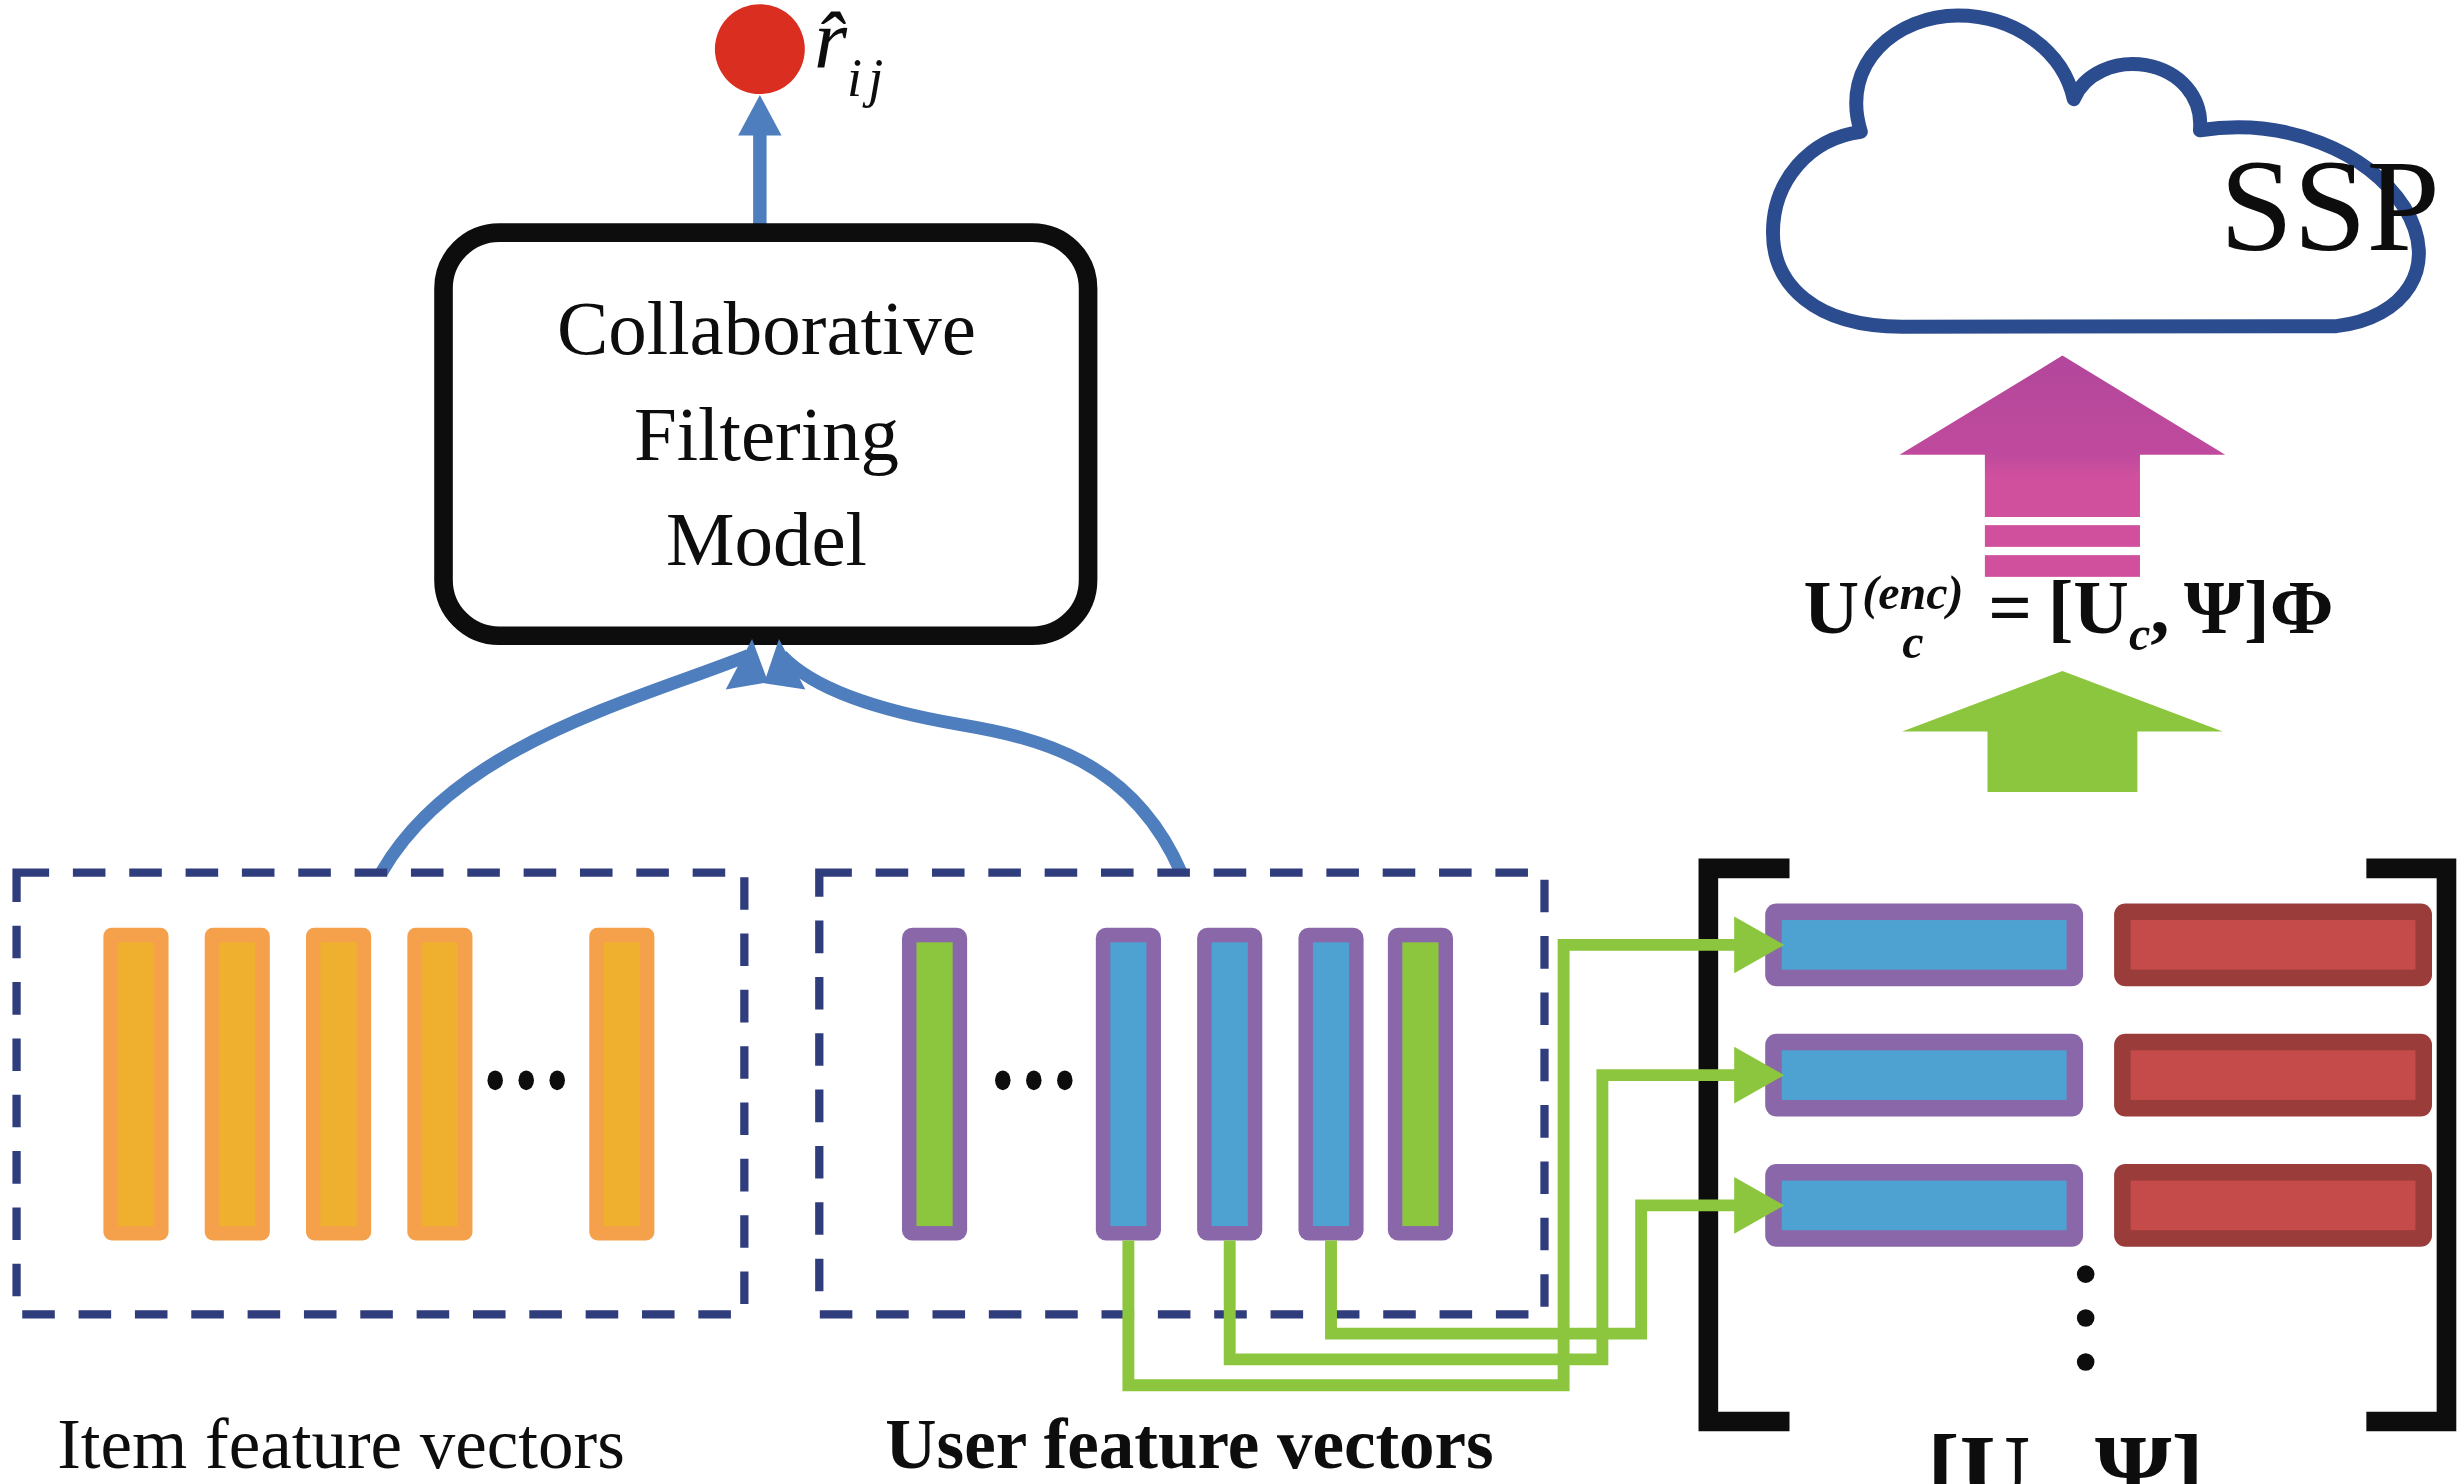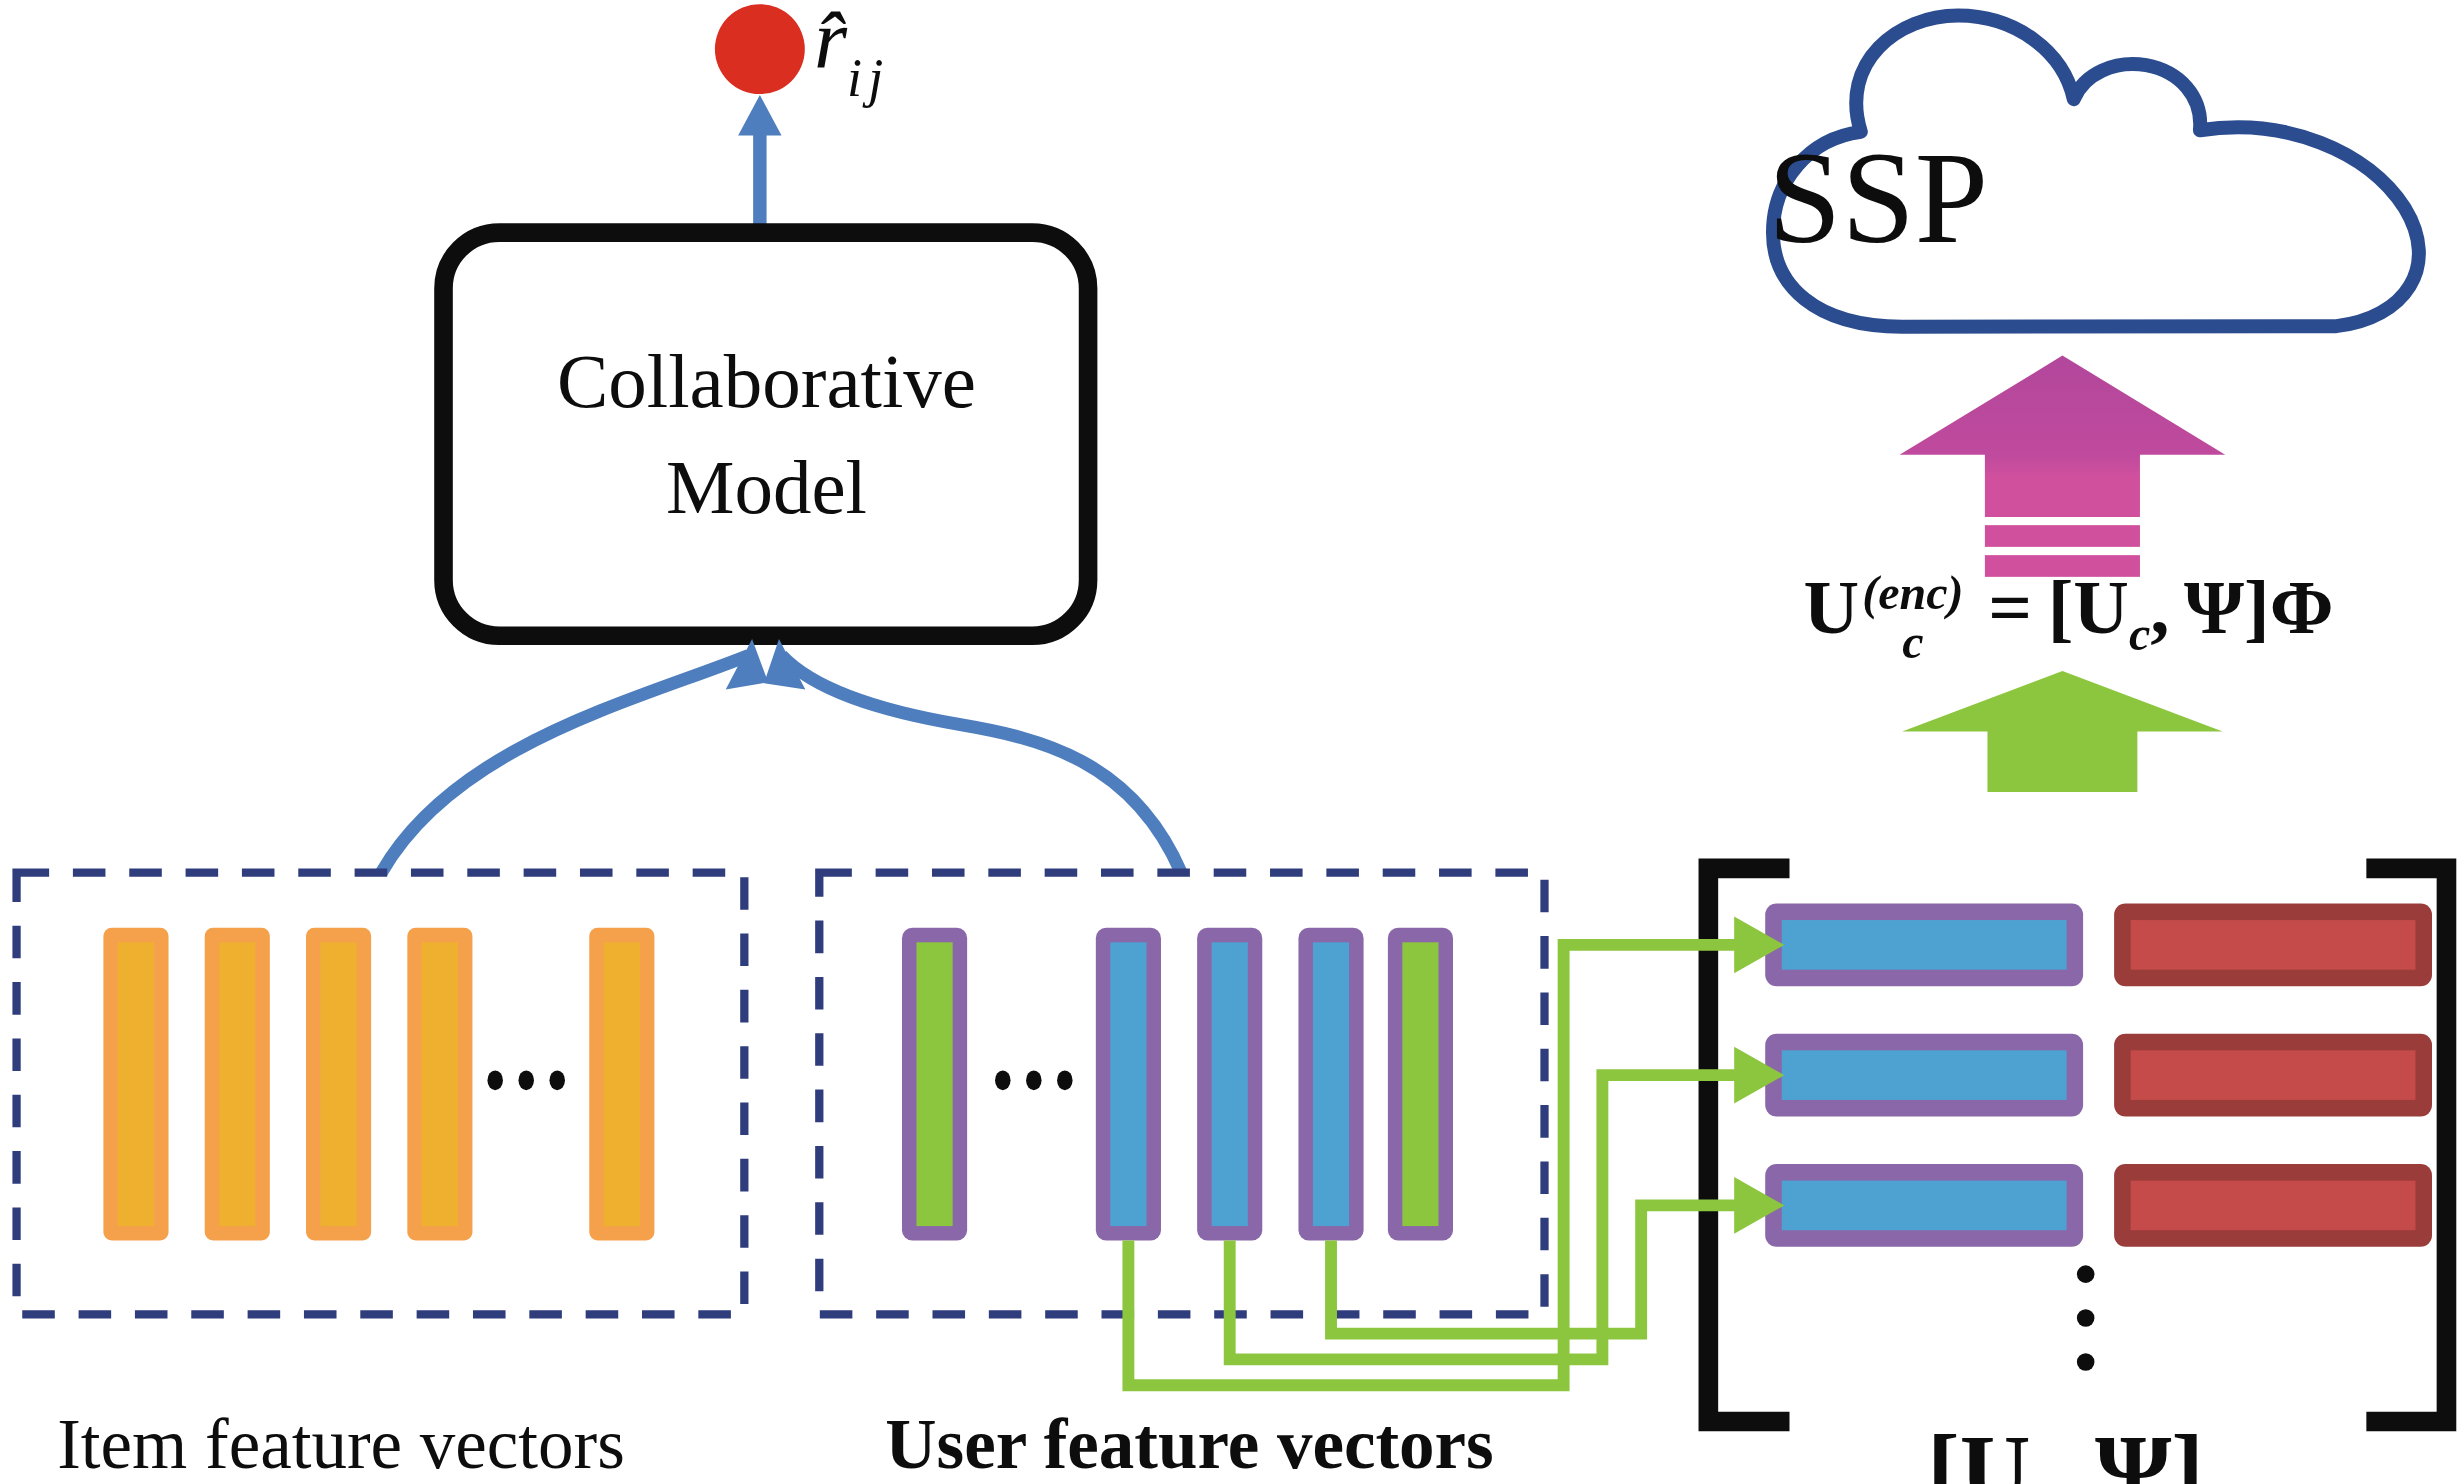--- a/index.html
+++ b/index.html
@@ -7,21 +7,21 @@
           font-family:"Liberation Serif","DejaVu Serif",serif;color:#0d0d0d;}
   #canvas svg{position:absolute;left:0;top:0;}
   .txt{position:absolute;color:#0d0d0d;}
   
   #pred-label{left:814px;top:-2.6px;font-size:85px;font-style:italic;line-height:1;}
   #pred-label .subij{font-size:54px;vertical-align:-28.4px;letter-spacing:6.2px;}
   
   #model-text{left:444px;top:233px;width:645px;height:403px;display:flex;flex-direction:column;
               justify-content:center;font-size:77px;line-height:1.37;text-align:center;}
   
-  #cloud-text{left:1768px;top:132px;width:672px;text-align:left;font-size:132px;line-height:1;}
+  #cloud-text{left:1768px;top:140px;width:672px;text-align:right;font-size:132px;line-height:1;}
   
   #equation{left:1691px;top:561px;width:755px;text-align:center;font-size:77px;font-weight:bold;line-height:1.2;white-space:nowrap;}
   #equation .stack{display:inline-block;text-align:center;vertical-align:-0.52em;line-height:1.02;font-size:48px;margin-left:3.1px;margin-right:9.3px;}
   #equation .stack span{display:block;font-style:italic;}
   #equation .eqs{margin:0 15.5px;}
   .lowsub{font-size:48px;font-style:italic;vertical-align:-0.35em;font-weight:bold;}
   
   #matrix-label{left:1856px;top:1420px;width:419px;text-align:center;font-size:98px;font-weight:bold;line-height:1;white-space:nowrap;}
   #matrix-label .lowsub{font-size:62px;}
   
@@ -146,20 +146,21 @@
       <polygon points="3355,2277 3355,2387 3452,2332"></polygon>
     </g>
   </svg>
 
   <div class="txt" id="pred-label">
     <span>r̂</span><span class="subij">ij</span>
   </div>
 
   <div class="txt" id="model-text">
     <span>Collaborative</span>
+    <span>Filtering</span>
     <span>Model</span>
   </div>
 
   <div class="txt" id="cloud-text">SSP</div>
 
   <div class="txt" id="equation"><span>U</span><span class="stack"><span>(enc)</span><span>c</span></span><span class="eqs">=</span><span>[</span><span>U</span><span class="lowsub">c</span><span>,</span><span style="margin-left:14.5px;">Ψ</span><span>]</span><span>Φ</span></div>
 
   <div class="txt" id="matrix-label"><span>[</span><span>U</span><span class="lowsub">c</span><span>,</span><span style="margin-left:12.4px;">Ψ</span><span>]</span></div>
 
   <div class="txt botlab" id="item-label">Item feature vectors</div>

